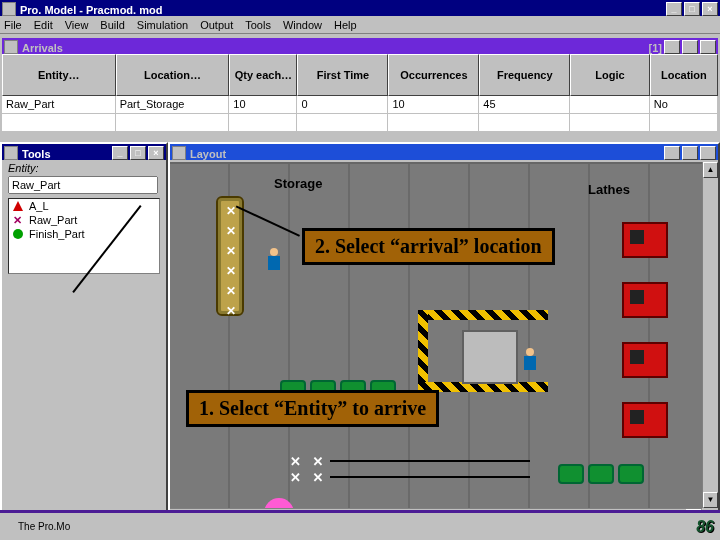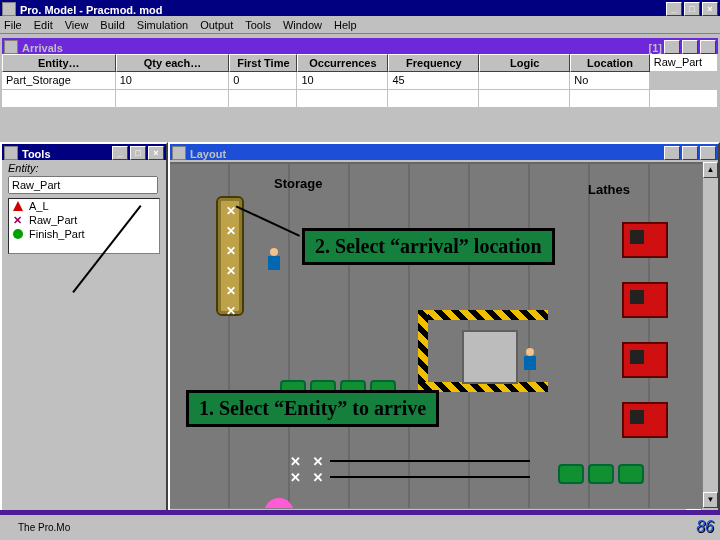--- a/index.html
+++ b/index.html
@@ -21,32 +21,32 @@
   .menubar { background:#c0c0c0; height:18px; display:flex; align-items:center;
              padding:0 4px; gap:12px; border-bottom:1px solid #808080; }
   .menubar span { cursor:default; font-size:11px; }
   
   .arrivals-win { position:absolute; left:0; top:36px; right:0;
                   border:2px solid #c0c0c0; }
   .arrivals-title { background:#6d28d9; color:#c0c0c0; }
   .grid { display:grid; grid-template-columns: 1fr 1fr .6fr .8fr .8fr .8fr .7fr .6fr;
           font-size:11px; }
   .grid .hdr { background:#c0c0c0; border:1px solid;
-               border-color:#fff #404040 #404040 #fff; padding:2px 4px;
+               border-color:#fff #404040 #404040 #fff; padding:14px 4px;
                font-weight:bold; text-align:center; }
   .grid .cell { background:#fff; border-right:1px solid #c0c0c0;
                 border-bottom:1px solid #c0c0c0; padding:2px 4px; height:18px; }
   
   .tools-win { position:absolute; left:0; top:142px; width:168px; bottom:14px;
                background:#c0c0c0; border:2px solid;
                border-color:#fff #404040 #404040 #fff; }
   .tools-win label { display:block; padding:2px 6px; font-size:11px;font-style:italic; }
   .tools-win input[type=text]{ width:150px; margin:0 6px 4px 6px;
                font-size:11px; padding:1px 2px; }
-  .entity-list { background:#fff; margin:0 6px; height:56px;
+  .entity-list { background:#fff; margin:0 6px; height:76px;
                  border:1px inset #808080; font-size:11px; }
   .entity-list .row { display:flex; align-items:center; gap:6px;
                       padding:1px 4px; }
   .entity-list .glyph { width:10px; height:10px; }
   .glyph.red { background:#d00000; clip-path:polygon(50% 0,100% 100%,0 100%); }
   .glyph.cross { color:#a00060; font-weight:bold; line-height:10px; }
   .glyph.green { background:#00a000; border-radius:50%; }
   
   .layout-win { position:absolute; left:168px; top:142px; right:0; bottom:14px;
                 background:#c0c0c0; border:2px solid;
@@ -95,31 +95,31 @@
   .hazard { position:absolute; background:
               repeating-linear-gradient(45deg,#f0c000 0 6px,#000 6px 12px); }
   .greymachine { position:absolute; width:56px; height:54px; background:#bcbcbc;
                  border:2px solid #606060; }
   .conveyor-line { position:absolute; height:2px; background:#000; }
   .pinkball { position:absolute; width:30px; height:30px; border-radius:50%;
               background:#ff5bd4; }
   .bottomcrosses { position:absolute; color:#fff; font-weight:bold;
                    font-size:13px; letter-spacing:4px; }
   
-  .callout { position:absolute; background:#15803d; border:3px solid #000;
+  .callout { position:absolute; background:#a16207; border:3px solid #000;
              padding:4px 10px; font-size:20px; font-weight:bold;
              font-family:"Times New Roman",serif; }
   .arrow-annot { position:absolute; width:2px; background:#000;
                  transform-origin:top left; }
   
   .taskbar { position:absolute; left:0; right:0; bottom:0; height:30px;
-             background:#c0c0c0; border-top:5px solid #4c1d95;
+             background:#c0c0c0; border-top:3px solid #4c1d95;
              font-size:10px; padding:12px 4px; display:flex; align-items:center;}
-  .pagenum { position:absolute; right:6px; bottom:4px; color:#1d4ed8;
-             font-size:16px; font-weight:normal; font-style:italic;
+  .pagenum { position:absolute; right:6px; bottom:4px; color:#14532d;
+             font-size:16px; font-weight:bold; font-style:italic;
              text-shadow:1px 1px 0 #000; z-index:50;}
 </style>
 </head>
 <body>
 
 <div class="titlebar">
   <span class="ico"></span>
   <span>Pro. Model - Pracmod. mod</span>
   <span class="spacer"></span>
   <span class="winbtn">_</span>
@@ -143,20 +143,21 @@
     <span class="ico"></span>
     <span>Arrivals</span>
     <span class="spacer"></span>
     <span>[1]</span>
     <span class="winbtn">_</span>
     <span class="winbtn">□</span>
     <span class="winbtn">×</span>
   </div>
   <div class="grid">
     <div class="hdr">Entity…</div>
+    <div class="hdr">Location…</div>
     <div class="hdr">Qty each…</div>
     <div class="hdr">First Time</div>
     <div class="hdr">Occurrences</div>
     <div class="hdr">Frequency</div>
     <div class="hdr">Logic</div>
     <div class="hdr">Location</div>
 
     <div class="cell">Raw_Part</div>
     <div class="cell">Part_Storage</div>
     <div class="cell">10</div>

